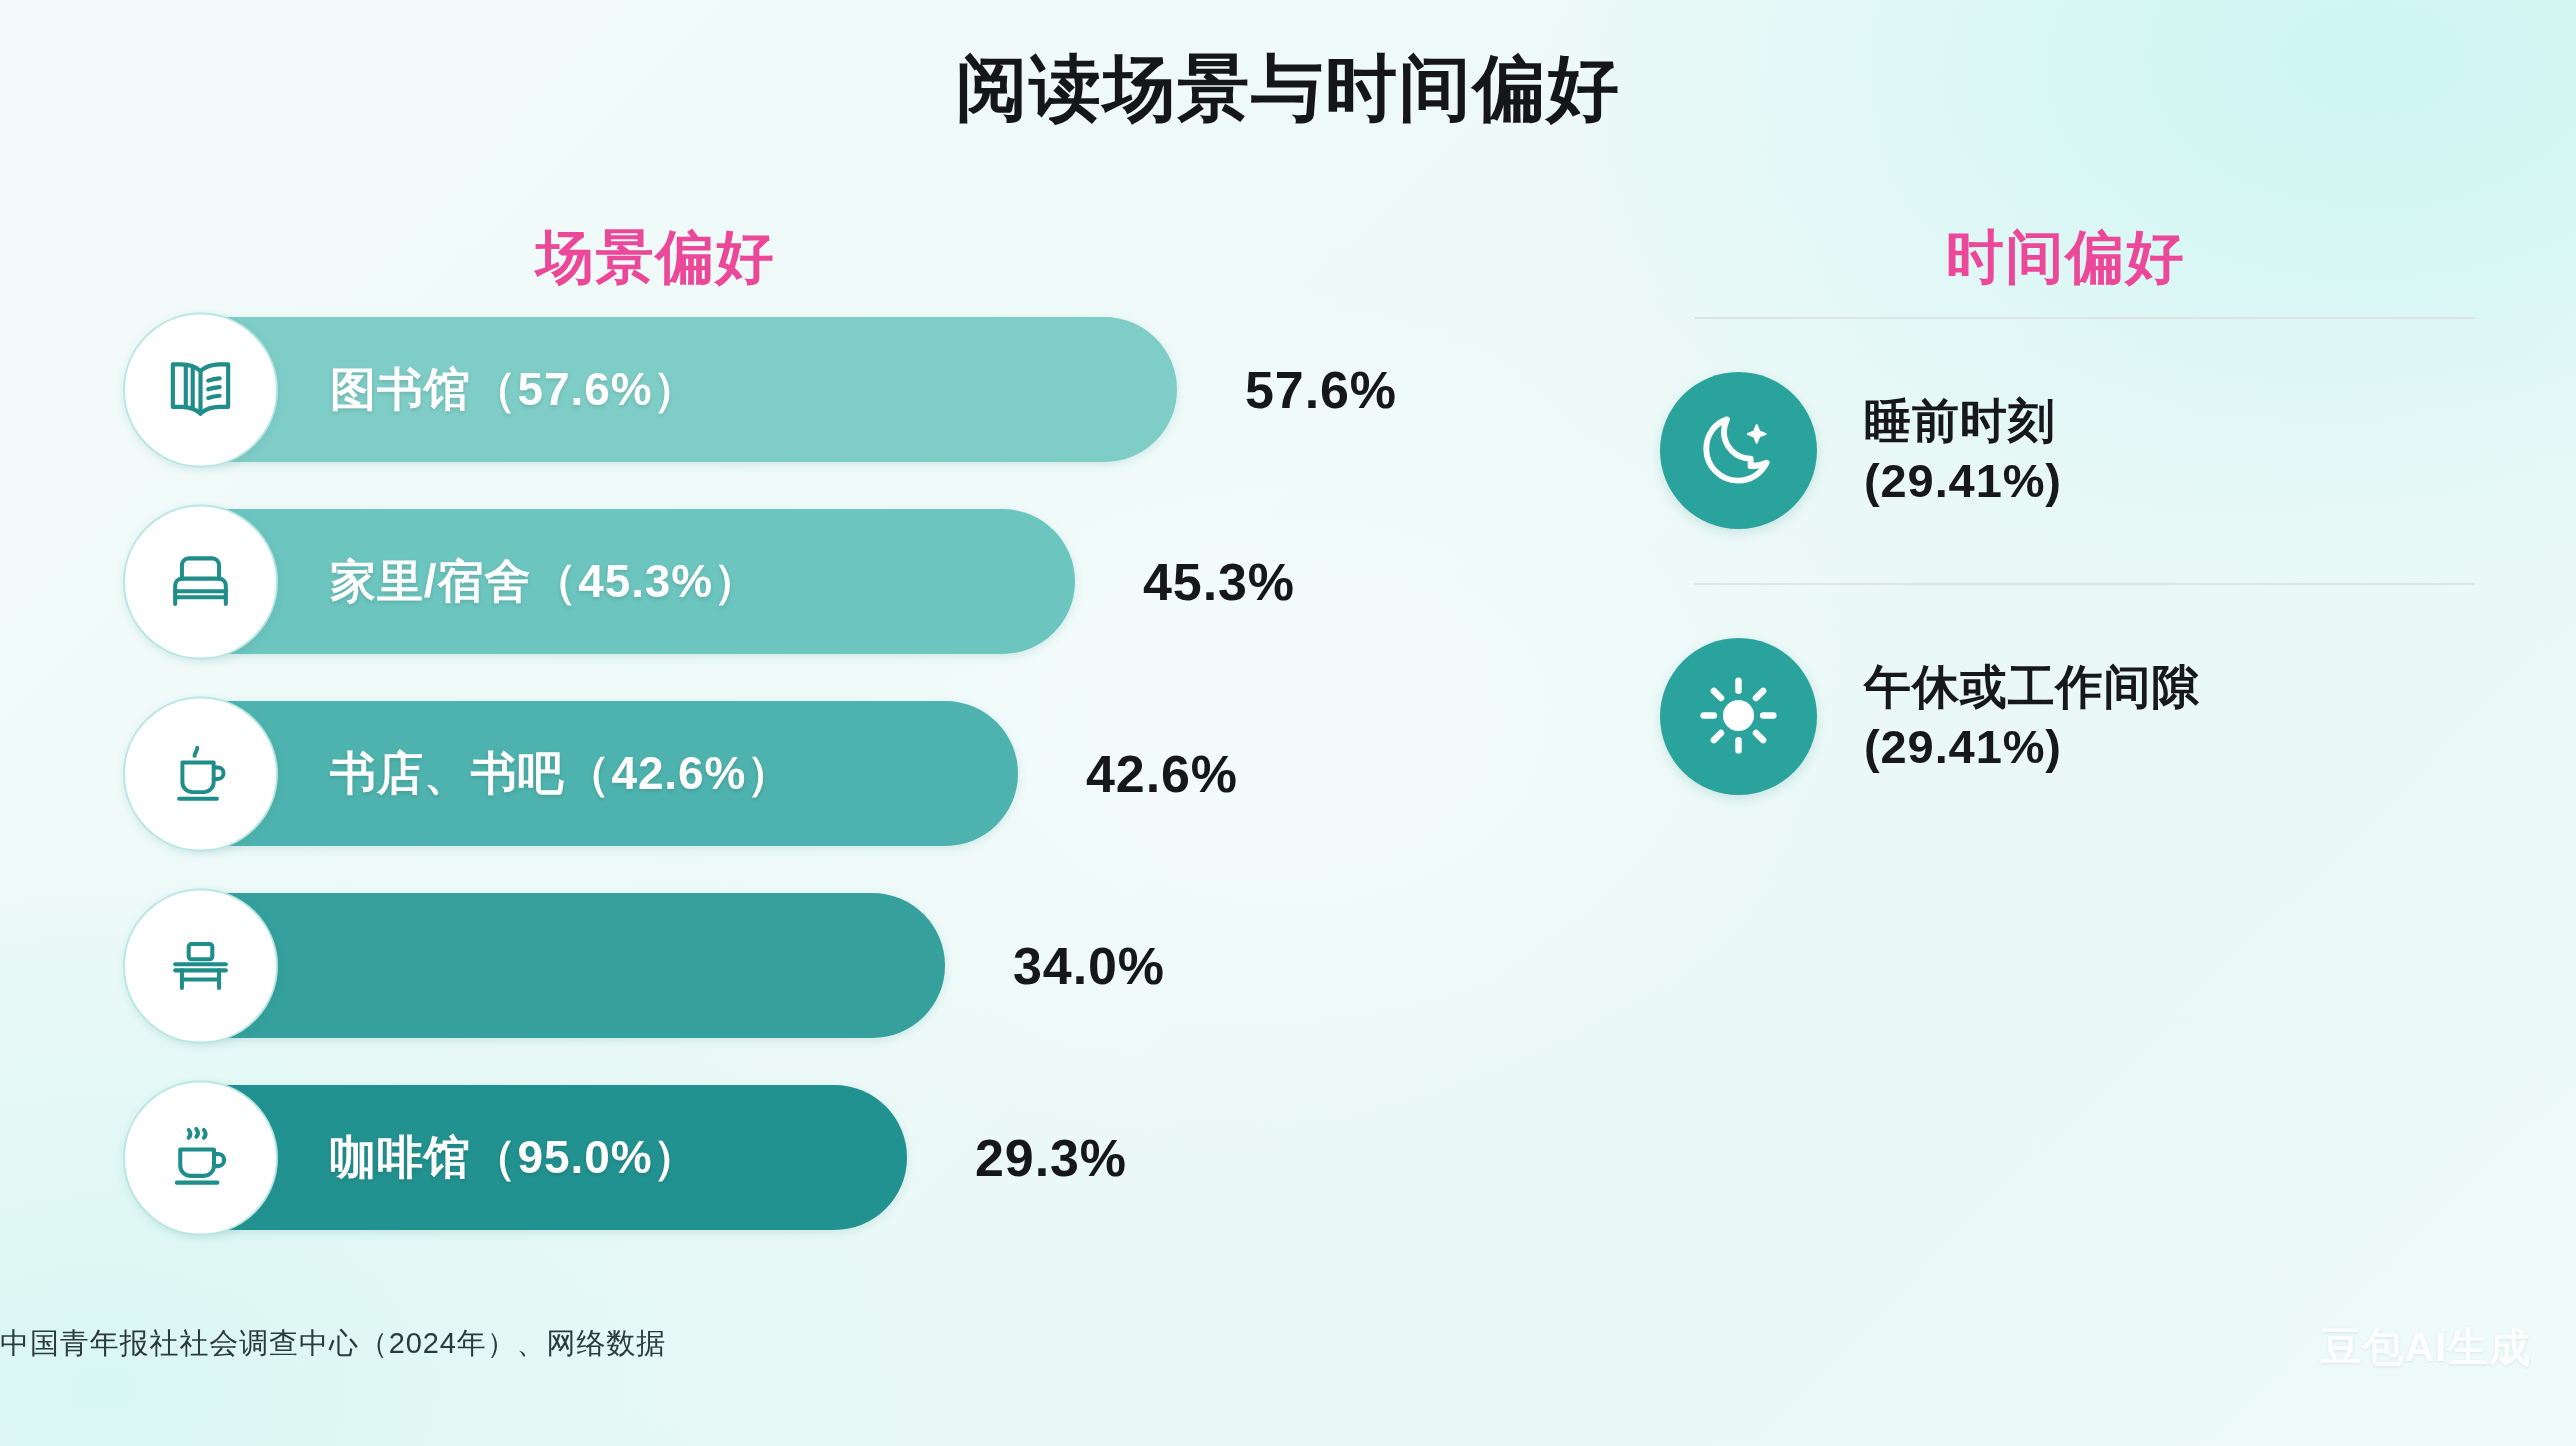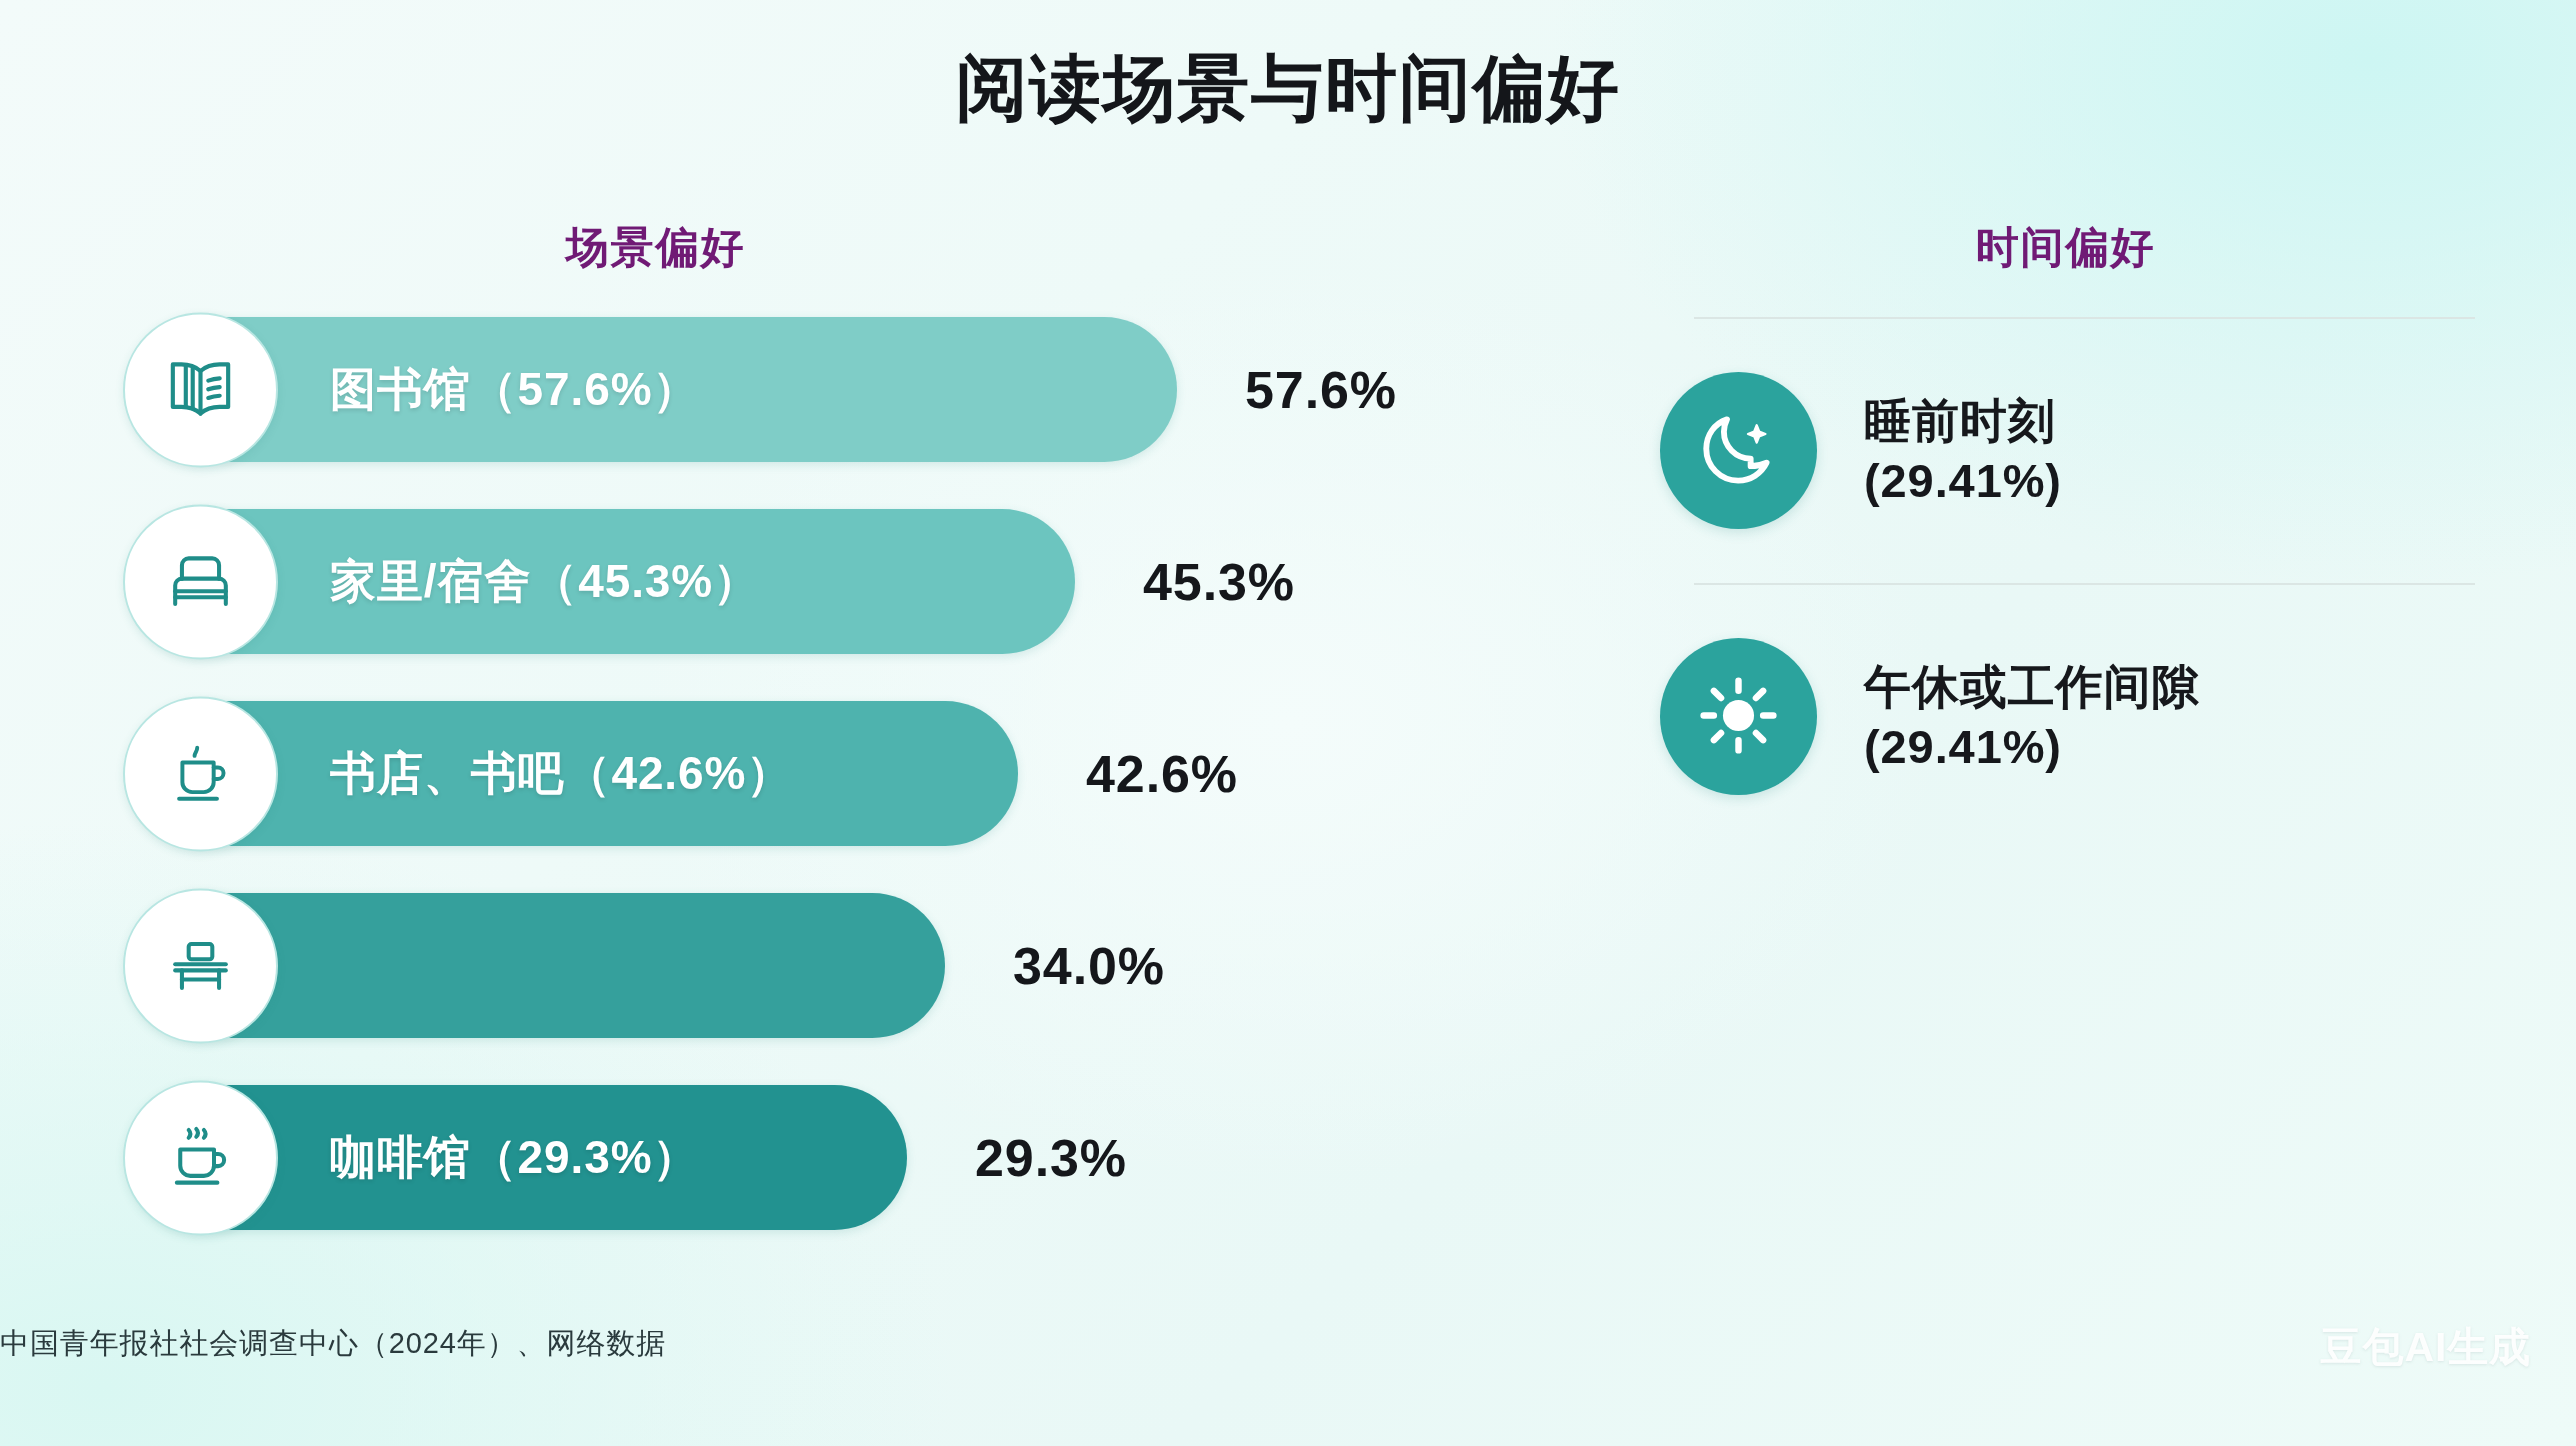--- a/index.html
+++ b/index.html
@@ -17,21 +17,21 @@
 
   
   .title{
     position:absolute;top:49px;left:0;width:2576px;text-align:center;
     font-size:72px;font-weight:700;color:#14161a;letter-spacing:1.9px;
     line-height:1.1;
   }
 
   
   .sec-head{
-    position:absolute;font-size:43px;font-weight:700;color:#701a75;letter-spacing:1.9px;
+    position:absolute;font-size:58px;font-weight:700;color:#ec4899;letter-spacing:1.9px;
   }
   .sec-head.left{top:219px;left:132px;width:1047px;text-align:center;}
   .sec-head.right{top:219px;left:1660px;width:811px;text-align:center;}
 
   
   .bars{position:absolute;top:317px;left:132px;width:1471px;}
   .bar-row{position:relative;height:151px;margin-bottom:41px;}
   .bar-track{position:relative;height:145px;}
   .bar{
     position:absolute;left:0;top:0;height:145px;border-radius:73px;
@@ -162,21 +162,21 @@
       <div class="bar-track">
         <div class="bar" style="width: 775px; background: rgb(34, 146, 144); background-blend-mode: normal;"></div>
         <div class="icon-circle">
           <svg width="81" height="81" viewBox="0 0 48 48" fill="none" stroke="#1f8d89" stroke-width="2.4" stroke-linecap="round" stroke-linejoin="round">
             <path d="M17 12c1.4-1.6 1.4-3 0-4.6M21.5 11.4c1.4-1.6 1.4-3 0-4.6M26 12c1.4-1.6 1.4-3 0-4.6"></path>
             <path d="M12 19h20v9.6c0 3.3-2.7 6-6 6h-8c-3.3 0-6-2.7-6-6V19z"></path>
             <path d="M32 21.6h2.4c2 0 3.6 1.6 3.6 3.6s-1.6 3.6-3.6 3.6H32"></path>
             <path d="M10 38.6h24"></path>
           </svg>
         </div>
-        <div class="bar-label">咖啡馆（29.3%）</div>
+        <div class="bar-label">咖啡馆（95.0%）</div>
         <div class="bar-value" style="left: 843px;">29.3%</div>
       </div>
     </div>
   </div>
 
   <div class="times">
 
 
     <div class="time-div"></div>
 

